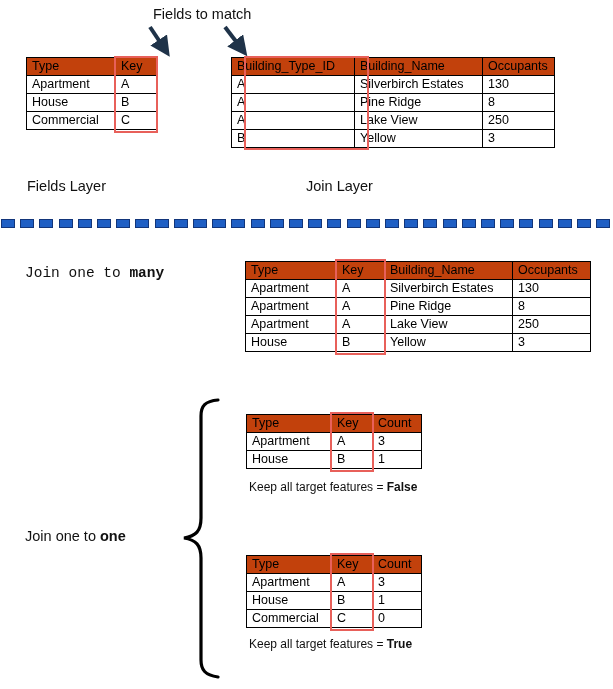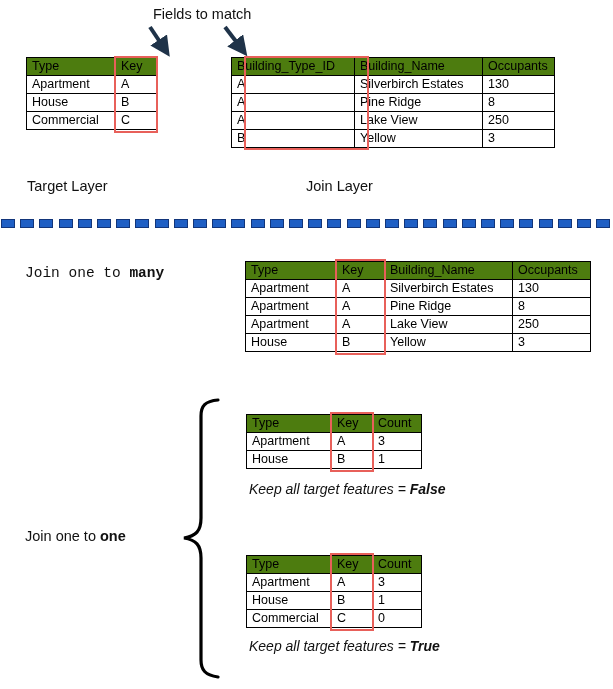--- a/index.html
+++ b/index.html
@@ -17,21 +17,21 @@
   }
   .abs { position: absolute; }
 
   
   .label {
     font-size: 14.5px;
     line-height: 1.15;
     color: #111111;
     white-space: nowrap;
   }
-  .label.small { font-size: 14px; font-style: italic; }
+  .label.small { font-size: 12px; }
   .label b { font-weight: bold; }
 
   
   table.grid {
     border-collapse: collapse;
     table-layout: fixed;
     background: #ffffff;
   }
   table.grid th, table.grid td {
     border: 1px solid #000000;
@@ -39,21 +39,21 @@
     font-weight: normal;
     text-align: left;
     padding: 1px 4px 2px 5px;
     height: 17px;
     box-sizing: border-box;
     white-space: nowrap;
     overflow: hidden;
     color: #000000;
   }
   table.grid th {
-    background: #4d7c0f;
+    background: #c2410c;
   }
 
   
   .redbox {
     border: 2.5px solid #e8605a;
     box-sizing: border-box;
     pointer-events: none;
   }
 
   
@@ -141,21 +141,21 @@
       <tr>
         <td>B</td>
         <td>Yellow</td>
         <td>3</td>
       </tr>
     </tbody>
   </table>
 </div>
 <div class="abs redbox" style="left:244px; top:56px; width:125px; height:94px;"></div>
 
-<div class="abs label" style="left:27px; top:178px;">Target Layer</div>
+<div class="abs label" style="left:27px; top:178px;">Fields Layer</div>
 <div class="abs label" style="left:306px; top:178px;">Join Layer</div>
 
 <div class="abs divider" style="top:219px;" id="divider">
     <div class="dash" style="left: 1px;"></div>
     <div class="dash" style="left: 20.2px;"></div>
     <div class="dash" style="left: 39.4px;"></div>
     <div class="dash" style="left: 58.6px;"></div>
     <div class="dash" style="left: 77.8px;"></div>
     <div class="dash" style="left: 97px;"></div>
     <div class="dash" style="left: 116.2px;"></div>

